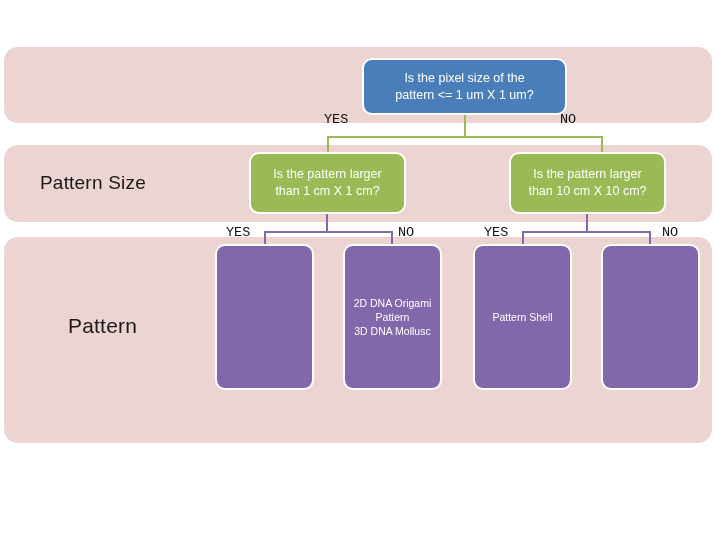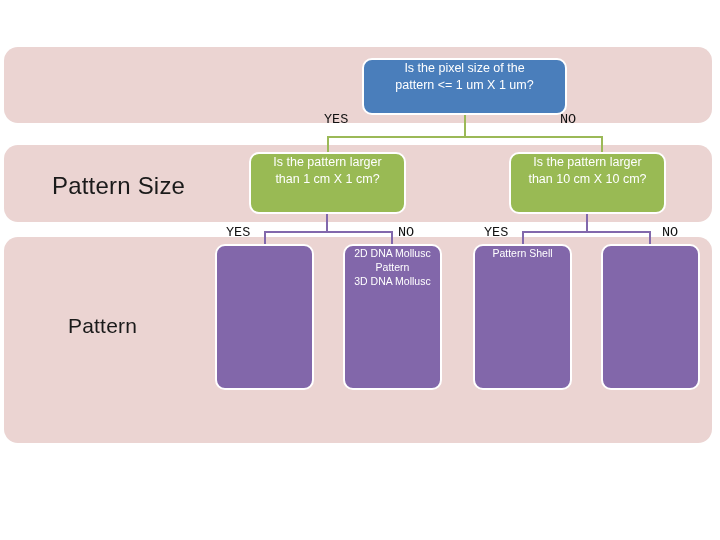--- a/index.html
+++ b/index.html
@@ -34,41 +34,41 @@
 
   .band-label {
     position: absolute;
     color: #1a1a1a;
     font-size: 22px;
     font-weight: 400;
     white-space: nowrap;
     letter-spacing: 0.2px;
   }
   #label-pixel-dimension { left: 18px;  top: 80px; }
-  #label-pattern-size    { left: 40px;  top: 172px; font-size: 24px; margin-left: 12px; }
+  #label-pattern-size    { left: 40px;  top: 172px; font-size: 19px; }
   #label-pattern         { left: 68px;  top: 314px; font-size: 21px; }
 
   
   .conn {
     position: absolute;
     background: transparent;
   }
   .conn-green { background: #9BB957; }
   .conn-purple { background: #8268AC; }
   .vline { width: 2px; }
   .hline { height: 2px; }
 
   
   .node {
     position: absolute;
     border-radius: 10px;
     border: 2px solid #ffffff;
     box-sizing: border-box;
     display: flex;
-    align-items: flex-start;
+    align-items: center;
     justify-content: center;
     text-align: center;
     color: #ffffff;
     line-height: 1.35;
   }
   .node-blue  { background: #4A7EBB; }
   .node-green { background: #99BA54; }
   .node-purple{ background: #8267AA; }
 
   #node-pixel-question {
@@ -170,21 +170,21 @@
       <span>than 10 cm X 10 cm?</span>
     </span>
   </div>
 
   <div class="node node-purple result-box" id="result-box-1">
     <span class="result-lines"></span>
   </div>
 
   <div class="node node-purple result-box" id="result-box-2">
     <span class="result-lines">
-        <span>2D DNA Mollusc</span>
+        <span>2D DNA Origami</span>
         <span>Pattern</span>
         <span>3D DNA Mollusc</span>
       </span>
   </div>
 
   <div class="node node-purple result-box" id="result-box-3">
     <span class="result-lines">
         <span>Pattern Shell</span>
       </span>
   </div>

